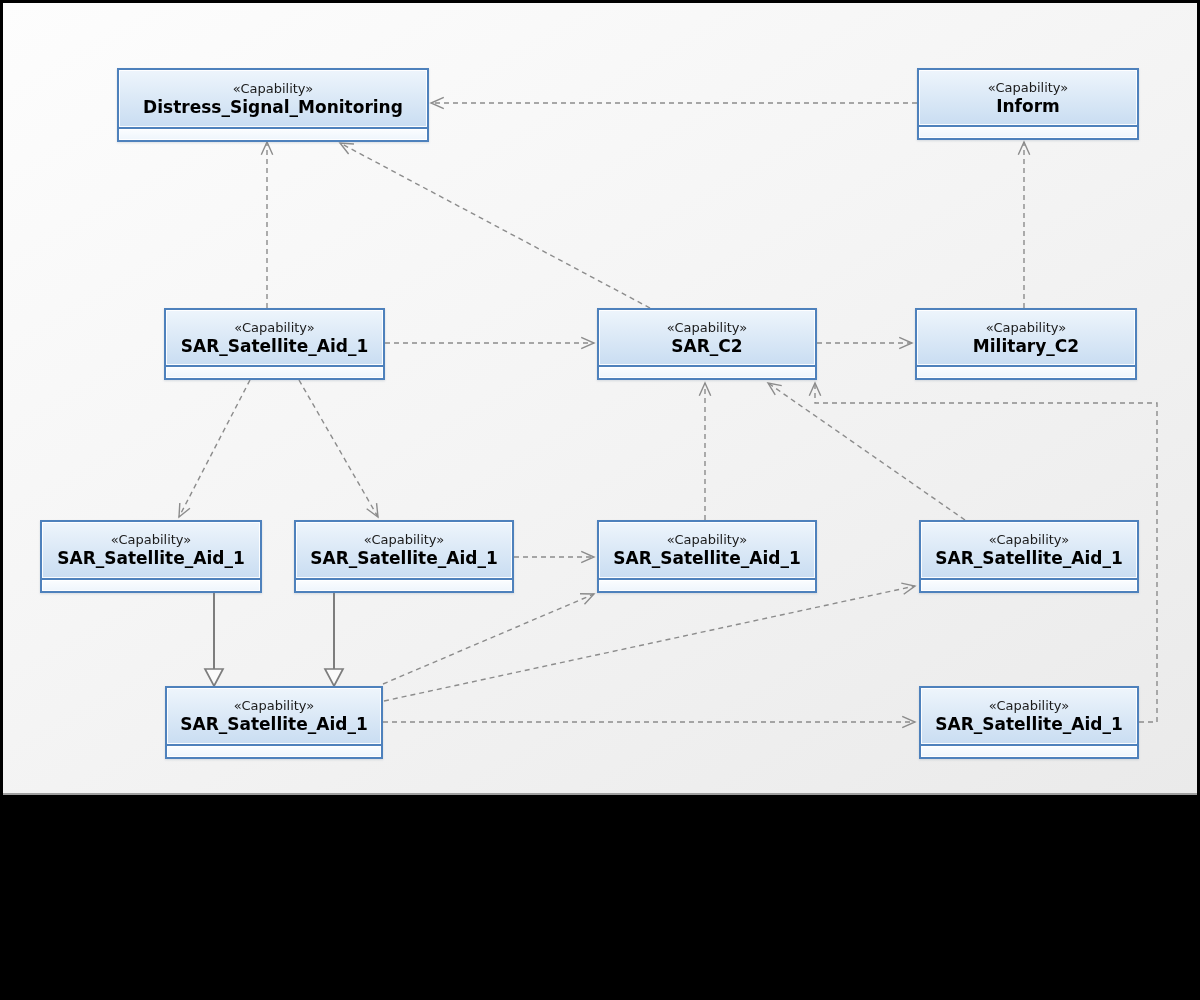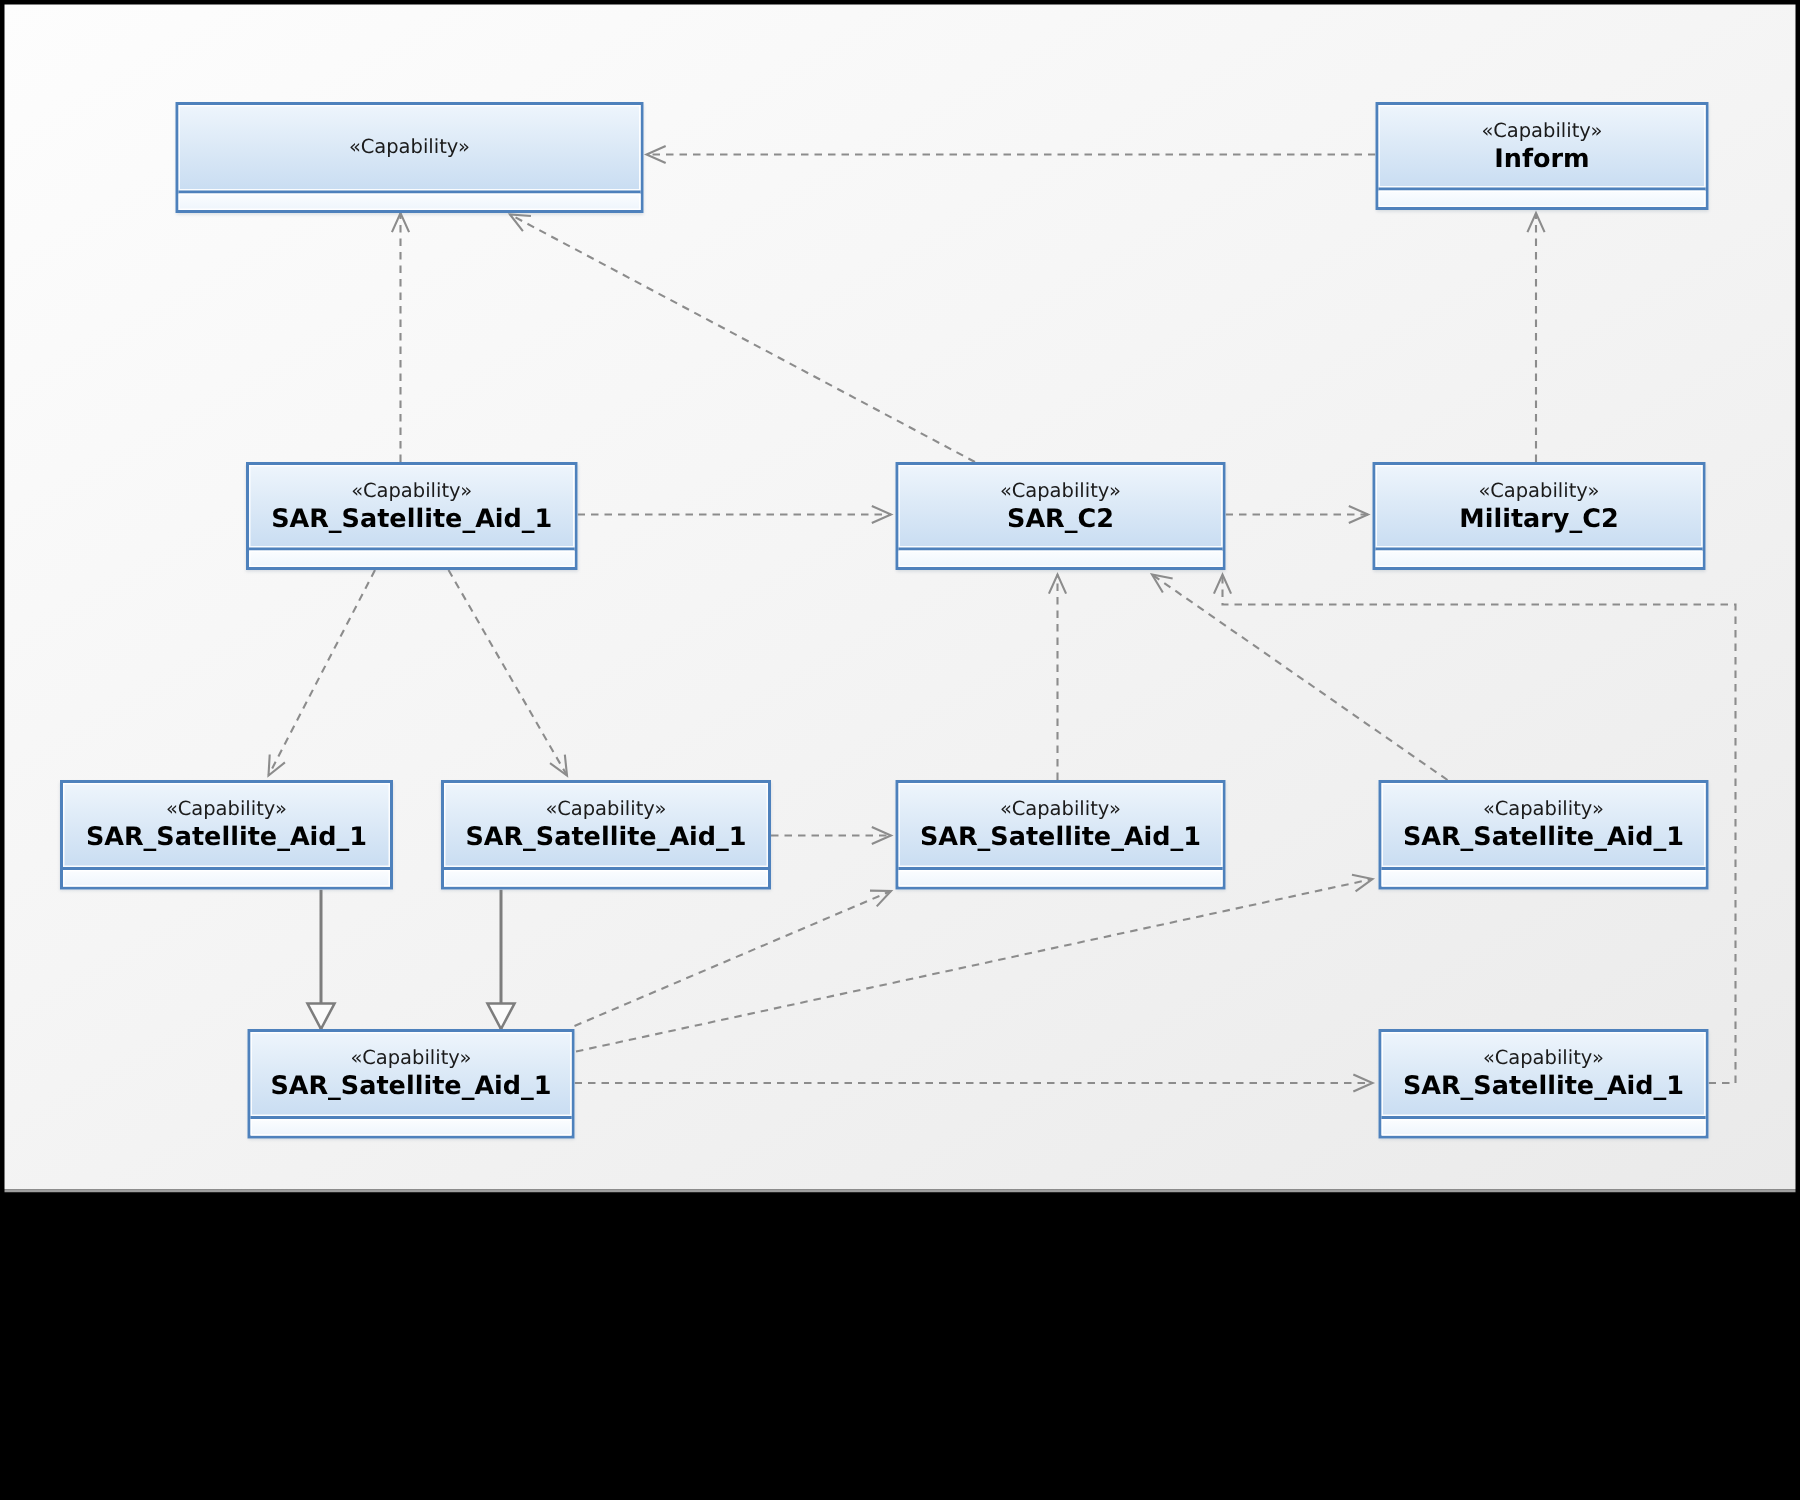--- a/index.html
+++ b/index.html
@@ -78,20 +78,21 @@
       <polyline points="900.2167548356277,727.708646342834 913,722 900.2167548356277,716.291353657166" class="arrowhead-open"></polyline>
       <polyline points="212,593 212,686" class="edge generalization"></polyline>
       <polygon points="212,686 221,669 203,669" class="arrowhead-triangle"></polygon>
       <polyline points="332,593 332,686" class="edge generalization"></polyline>
       <polygon points="332,686 341,669 323,669" class="arrowhead-triangle"></polygon>
     </svg>
   <div id="node-layer">
       <div class="node" style="left: 115px; top: 68px; width: 312px; height: 74px;">
         <div class="node-main">
           <div class="stereotype">«Capability»</div>
+          <div class="node-name">Distress_Signal_Monitoring</div>
         </div>
         <div class="node-compartment"></div>
       </div>
       <div class="node" style="left: 915px; top: 68px; width: 222px; height: 72px;">
         <div class="node-main">
           <div class="stereotype">«Capability»</div>
           <div class="node-name">Inform</div>
         </div>
         <div class="node-compartment"></div>
       </div>

